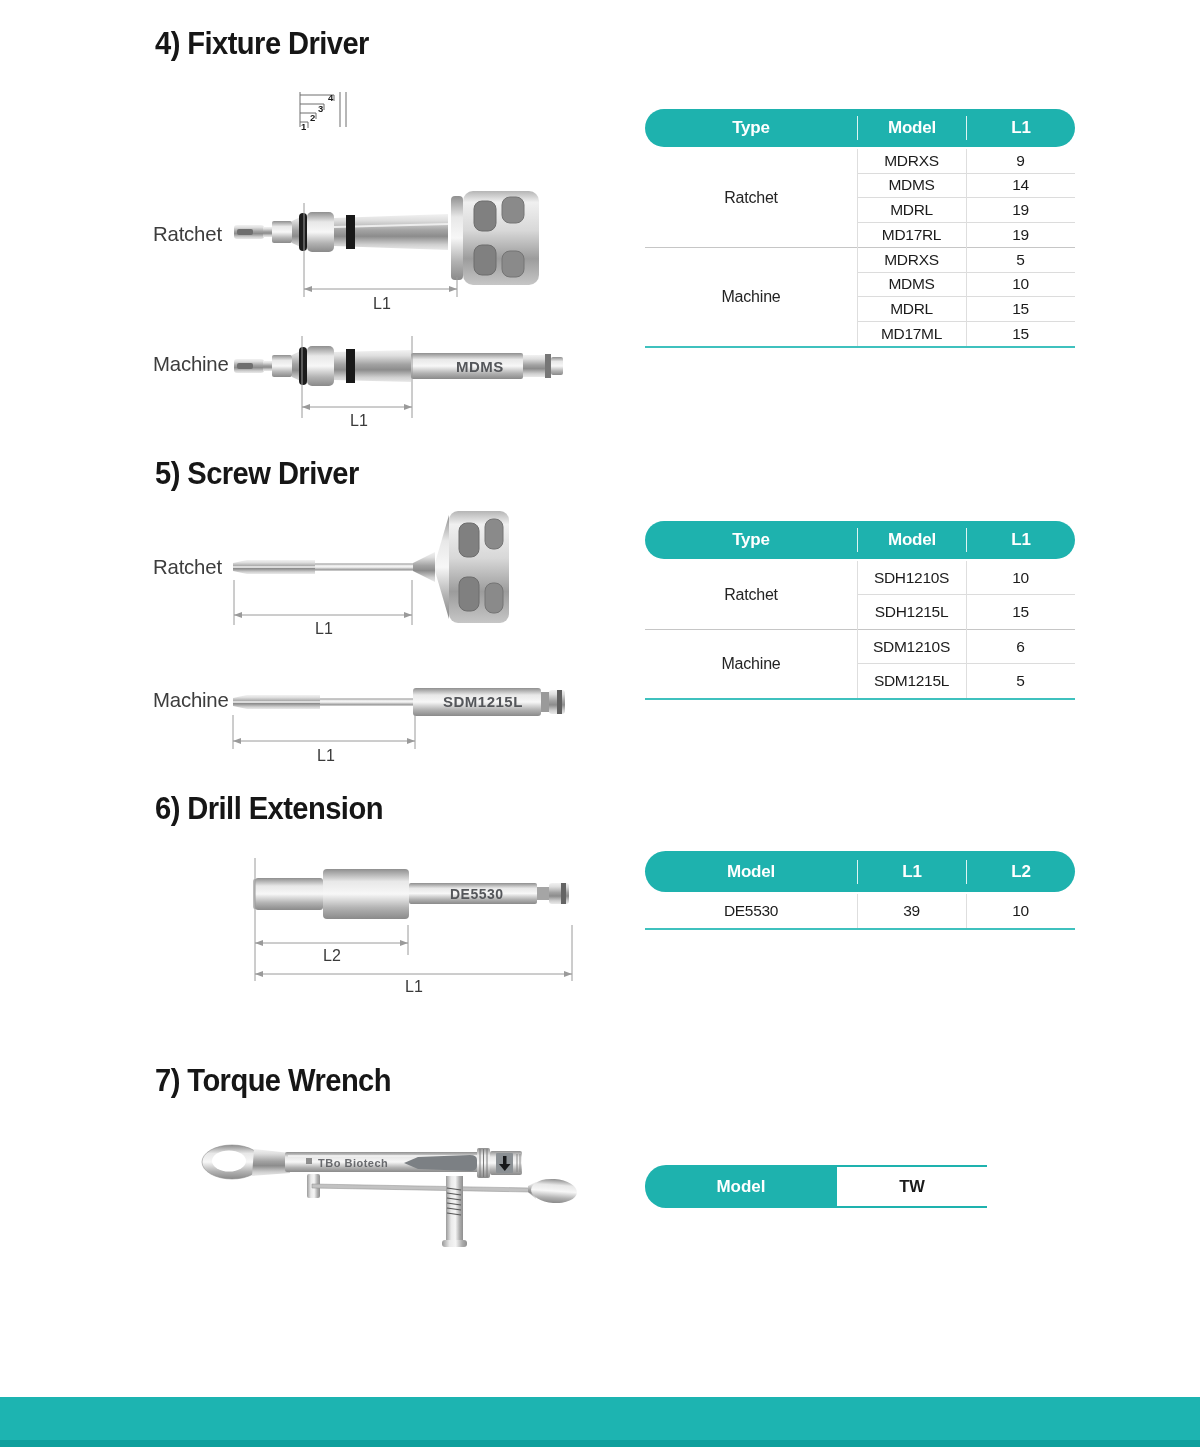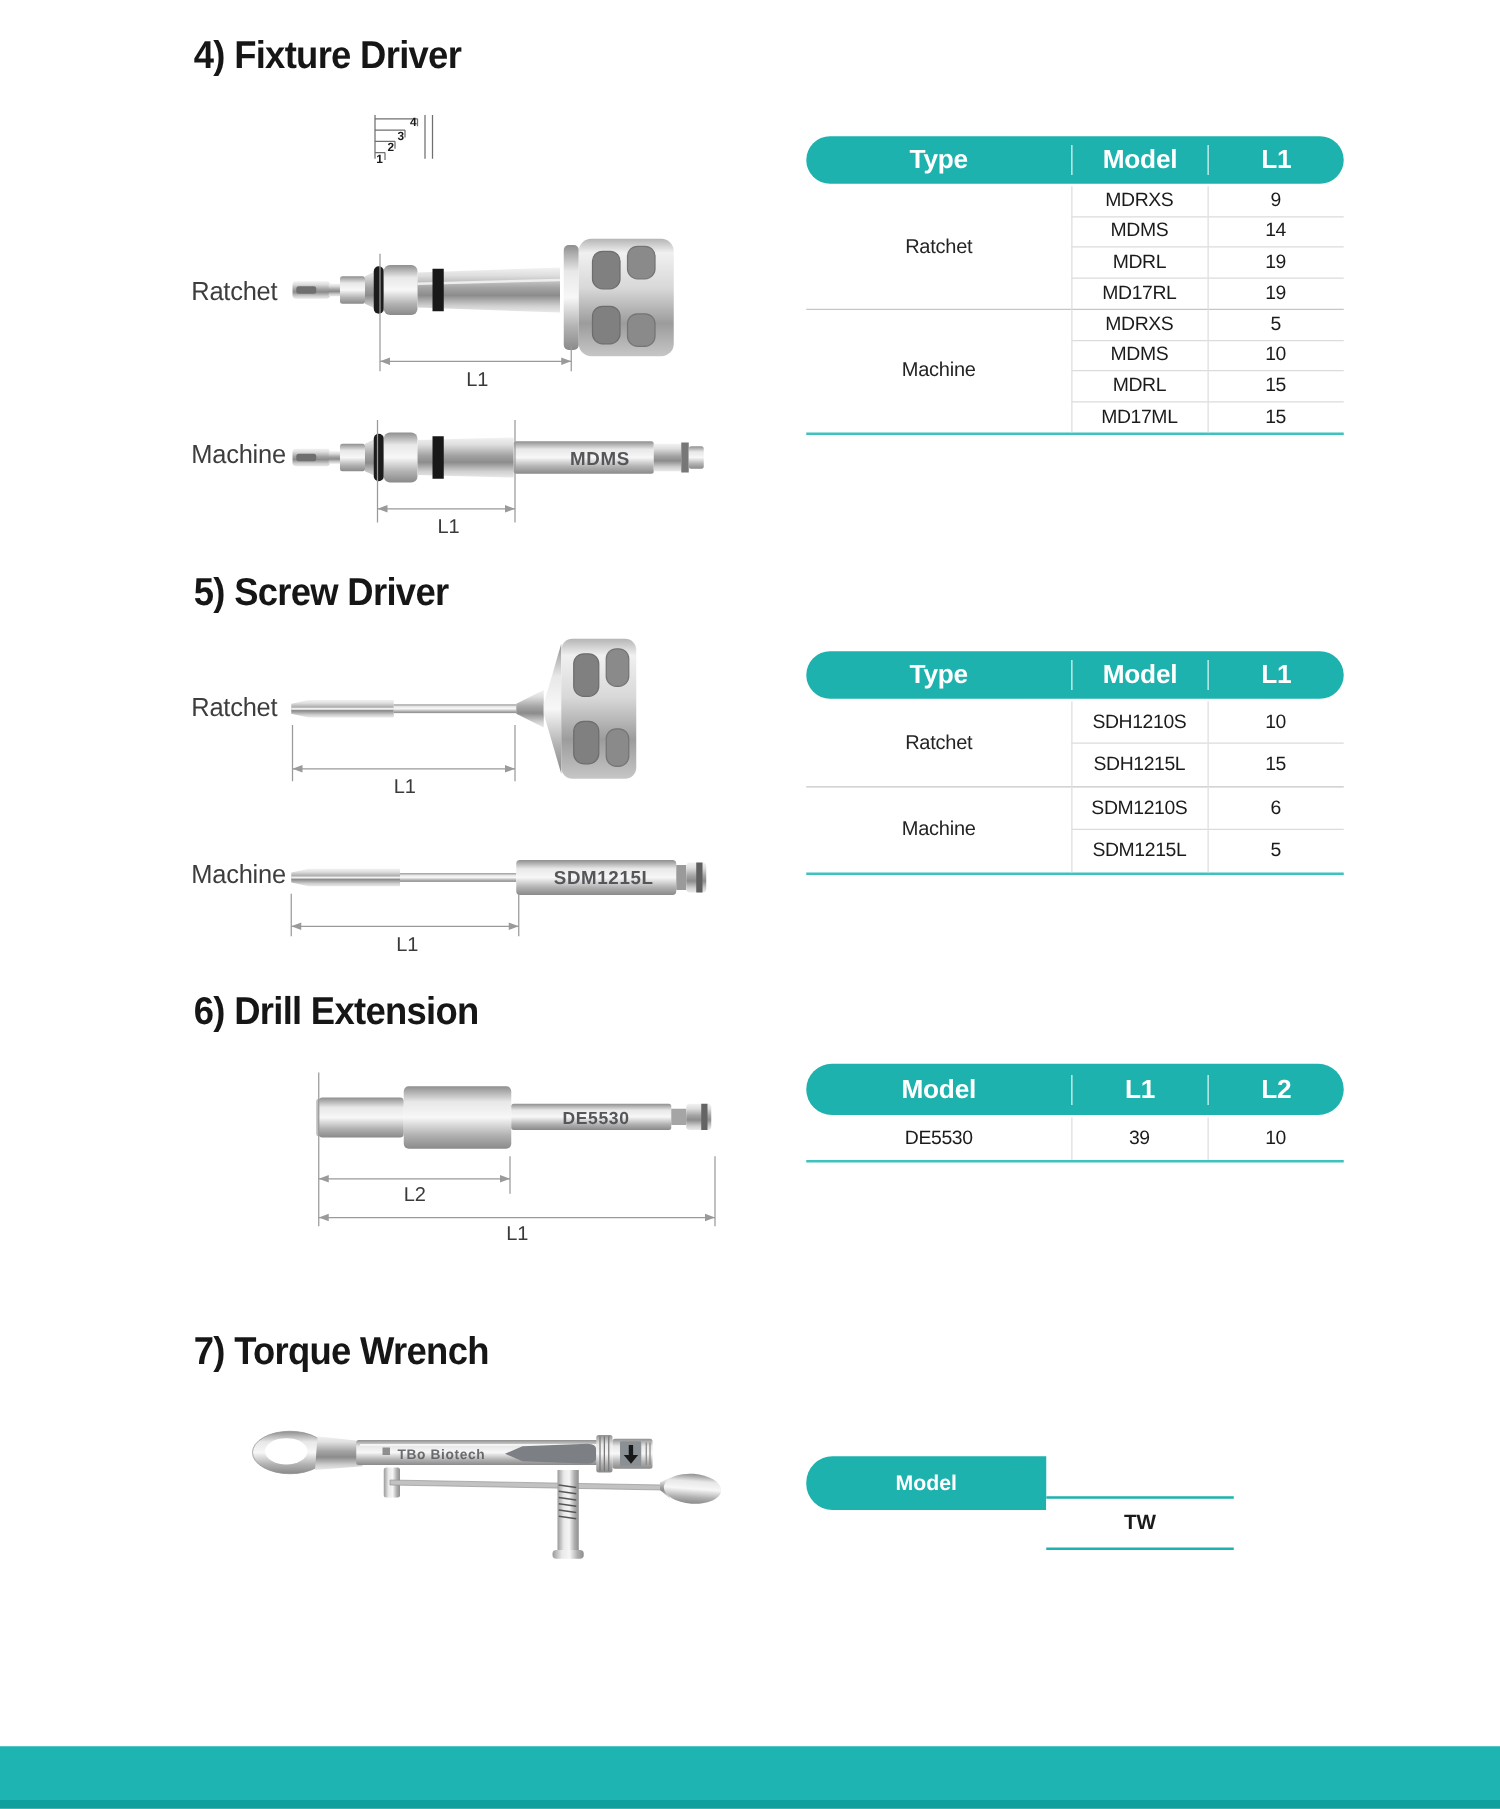--- a/index.html
+++ b/index.html
@@ -21,21 +21,21 @@
   }
   
   .tbl { position:absolute; width:430px; }
   .tbl-head {
     display:flex; align-items:center; height:38px; border-radius:20px;
     background:#1eb2ae; margin-bottom:2px;
   }
   .tbl-head.tall { height:41px; border-radius:21px; }
   .th {
     display:flex; align-items:center; justify-content:center;
-    color:#ffffff; font-weight:700; font-size:21px; letter-spacing:-0.2px;
+    color:#ffffff; font-weight:700; font-size:17px; letter-spacing:-0.2px;
   }
   .w-type { width:212px; } .w-mid { width:108px; } .w-end { width:108px; }
   .vsep { width:1px; height:24px; background:rgba(255,255,255,0.85); }
   .tbl-body { position:relative; border-bottom:2px solid #3fc1be; }
   .vline { position:absolute; top:0; bottom:0; width:1px; background:#dedede; }
   .vl1 { left:212px; } .vl2 { left:321px; }
   .tgroup { display:grid; grid-template-columns:212px 109px 109px; }
   .t1 .tgroup { grid-auto-rows:24.5px; }
   .t2 .tgroup, .t3 .tgroup { grid-auto-rows:34px; }
   .tgroup.gsep { border-bottom:1px solid #c6c6c6; }
@@ -51,21 +51,21 @@
   .tw-tbl { position:absolute; display:flex; }
   .tw-model {
     width:192px; height:43px; background:#1eb2ae; color:#fff;
     border-radius:21px 0 0 21px; display:flex; align-items:center; justify-content:center;
     font-weight:700; font-size:17px;
   }
   .tw-val {
     width:150px; height:43px; background:#ffffff;
     border-top:2px solid #1eb2ae; border-bottom:2px solid #1eb2ae;
     display:flex; align-items:center; justify-content:center;
-    font-weight:700; font-size:16.5px; color:#1b1b1b;margin-top:32px;
+    font-weight:700; font-size:16.5px; color:#1b1b1b;
   }
   
   svg { display:block; }
   .dimline { stroke:#9a9a9a; stroke-width:1; }
   .dimlbl { font-family:"Liberation Sans",sans-serif; font-size:16px; fill:#3a3a3a; }
   .engrave { font-family:"Liberation Sans",sans-serif; font-weight:700; fill:#54565a; letter-spacing:0.5px; }
   .mini-num { font-family:"Liberation Sans",sans-serif; font-size:9.5px; font-weight:700; fill:#1a1a1a; }
   .arrow { fill:#9a9a9a; }
   
   .footer {

